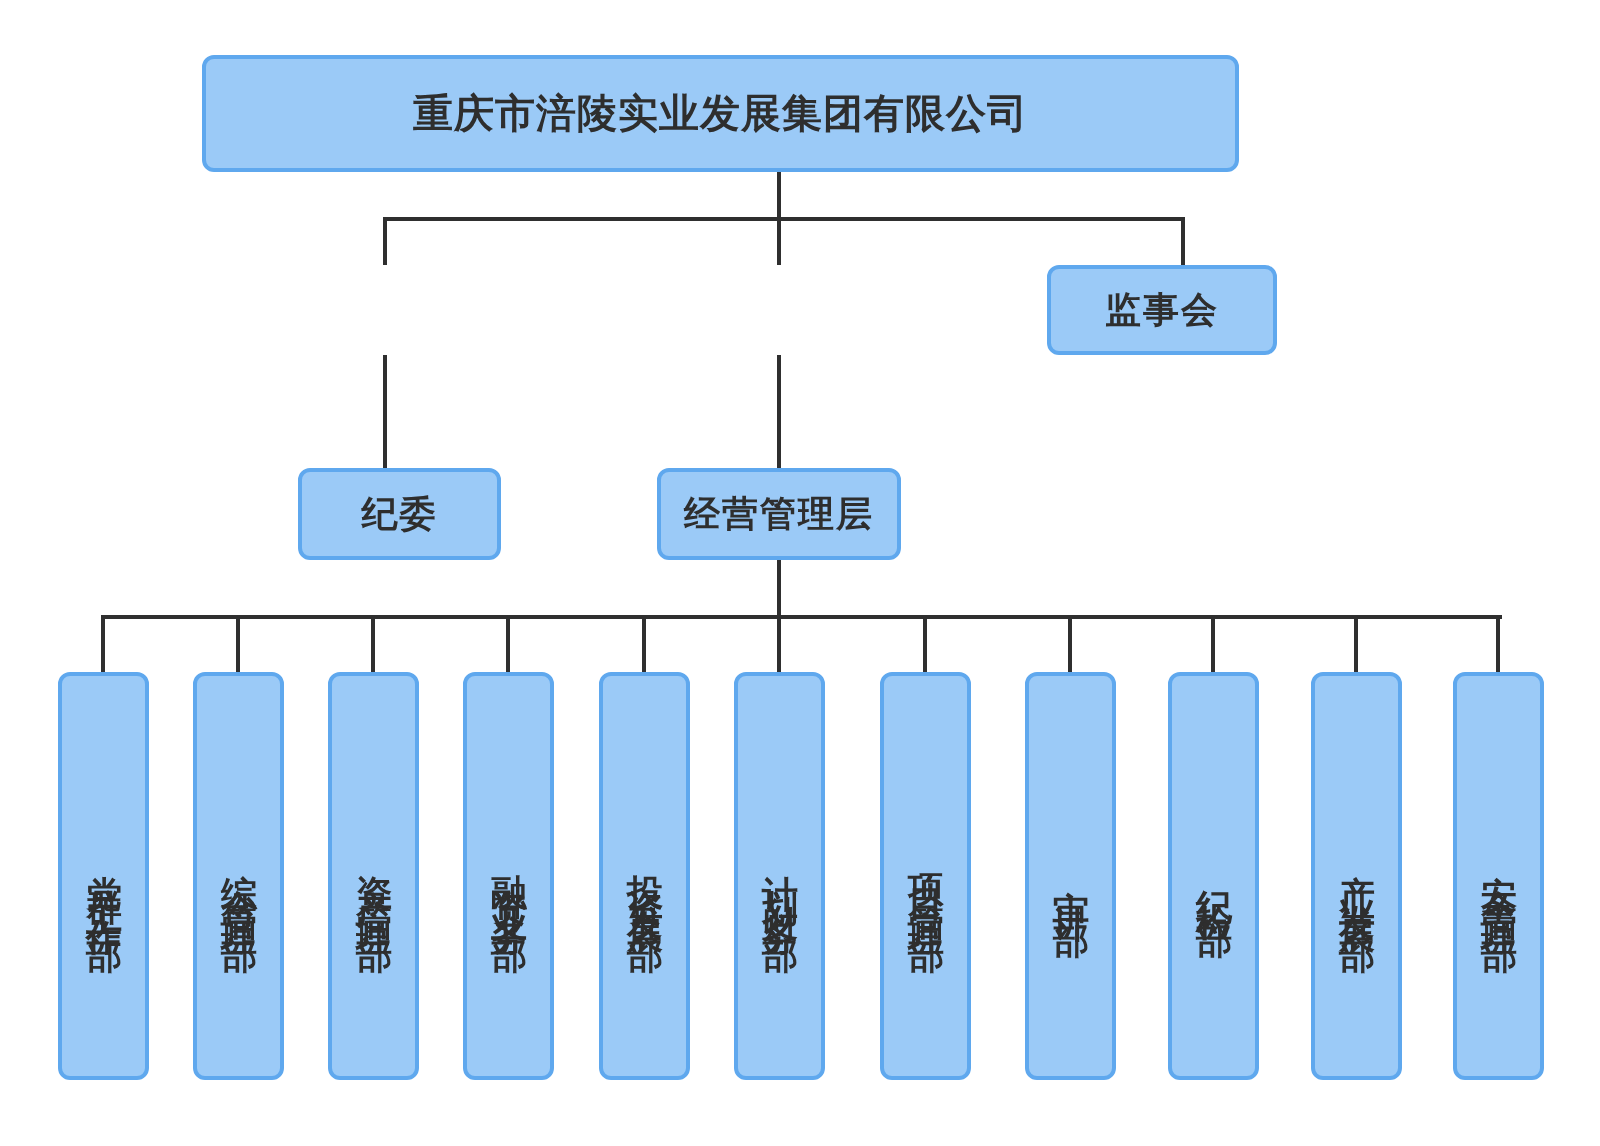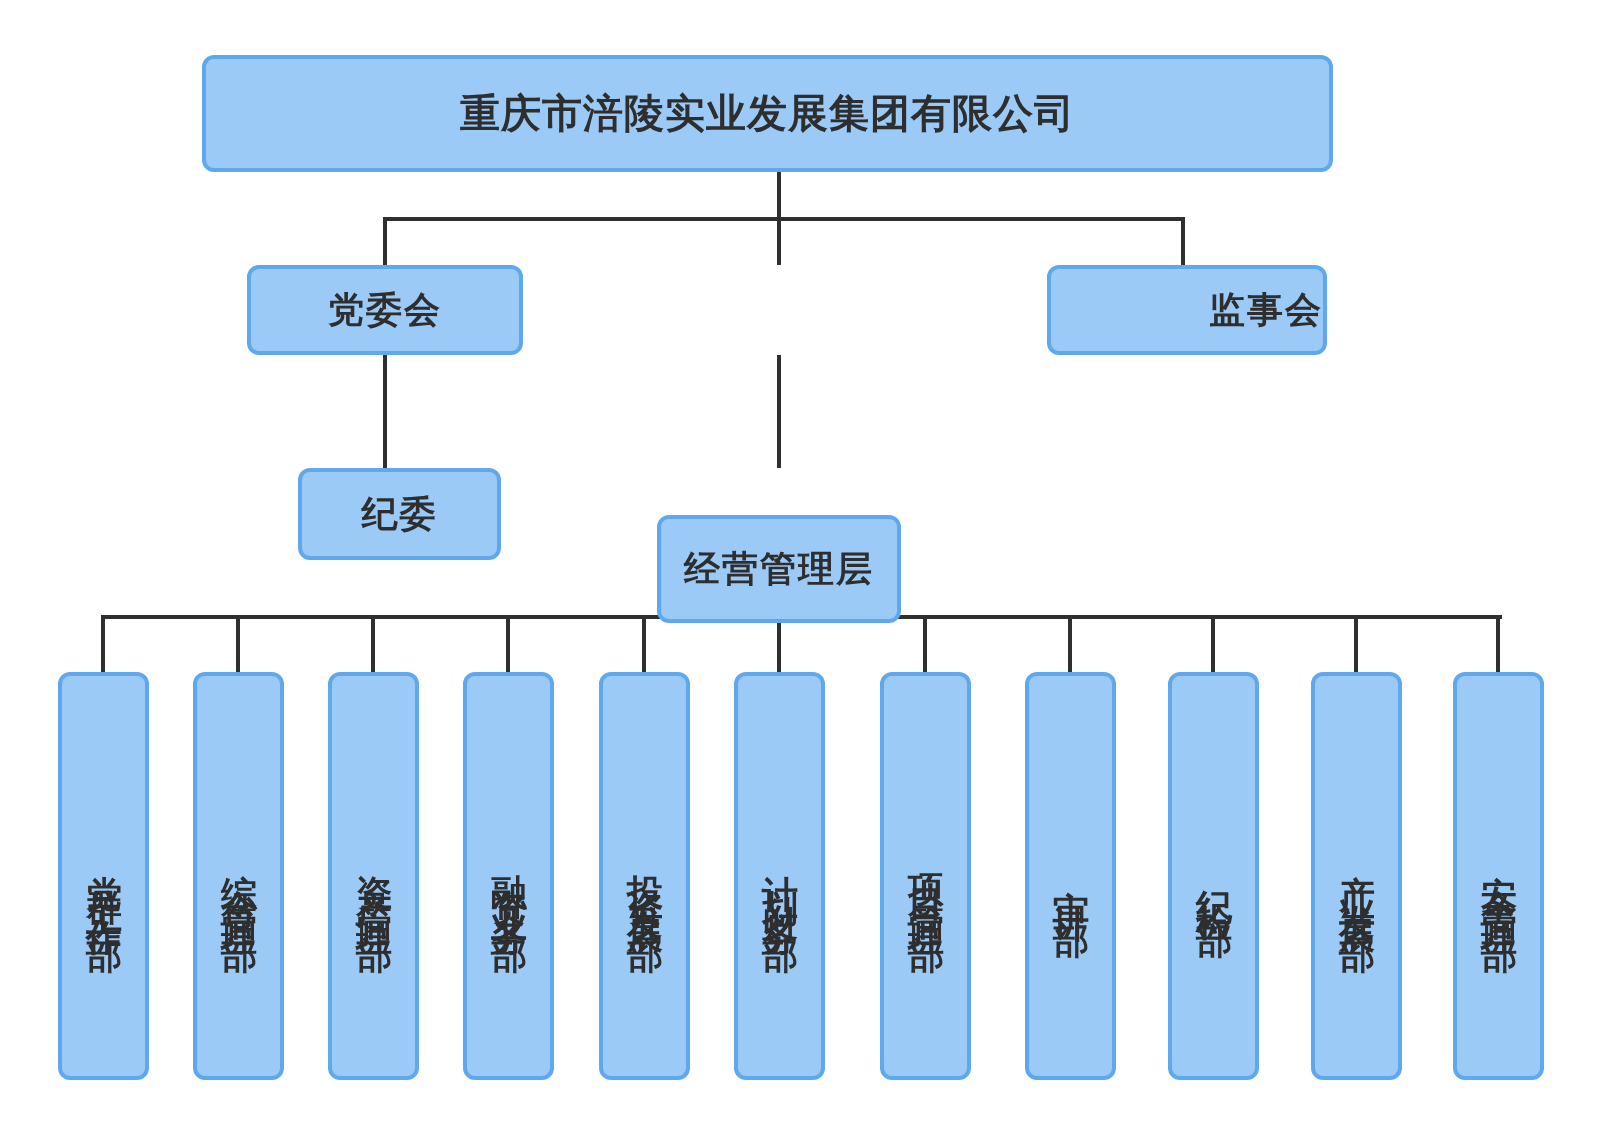--- a/index.html
+++ b/index.html
@@ -56,35 +56,32 @@
   <div class="line v" style="left:371px;top:615px;height:57px;"></div>
   <div class="line v" style="left:506px;top:615px;height:57px;"></div>
   <div class="line v" style="left:642px;top:615px;height:57px;"></div>
   <div class="line v" style="left:777px;top:615px;height:57px;"></div>
   <div class="line v" style="left:923px;top:615px;height:57px;"></div>
   <div class="line v" style="left:1068px;top:615px;height:57px;"></div>
   <div class="line v" style="left:1211px;top:615px;height:57px;"></div>
   <div class="line v" style="left:1354px;top:615px;height:57px;"></div>
   <div class="line v" style="left:1496px;top:615px;height:57px;"></div>
 
-  <div class="box root" style="left:202px;top:55px;width:1131px;height:117px;">
+  <div class="box root" style="left:202px;top:55px;width:1037px;height:117px;">
     <span>重庆市涪陵实业发展集团有限公司</span>
   </div>
 
-  <div class="box lvl" style="left:247px;top:265px;width:276px;height:90px;">
-    <span>党委会</span>
-  </div>
-  <div class="box lvl" style="left:1047px;top:265px;width:280px;height:90px;justify-content:flex-end;">
+  <div class="box lvl" style="left:1047px;top:265px;width:230px;height:90px;">
     <span>监事会</span>
   </div>
 
   <div class="box lvl" style="left:298px;top:468px;width:203px;height:92px;">
     <span>纪委</span>
   </div>
-  <div class="box lvl" style="left:657px;top:468px;width:244px;height:108px;margin-top:47px;">
+  <div class="box lvl" style="left:657px;top:468px;width:244px;height:92px;">
     <span>经营管理层</span>
   </div>
 
   <div class="box dept" style="left:58px;top:672px;width:91px;height:408px;">
     <span>党群工作部</span>
   </div>
   <div class="box dept" style="left:193px;top:672px;width:91px;height:408px;">
     <span>综合管理部</span>
   </div>
   <div class="box dept" style="left:328px;top:672px;width:91px;height:408px;">

